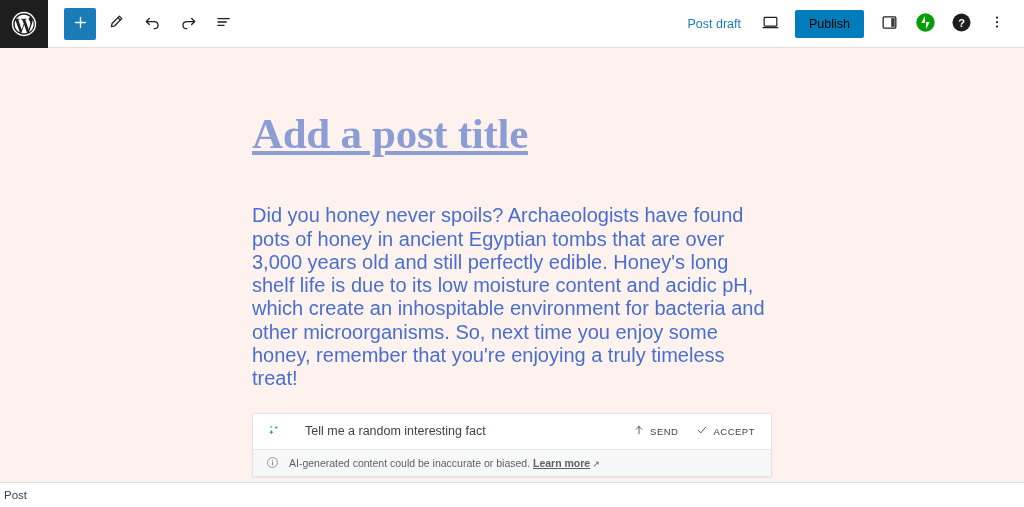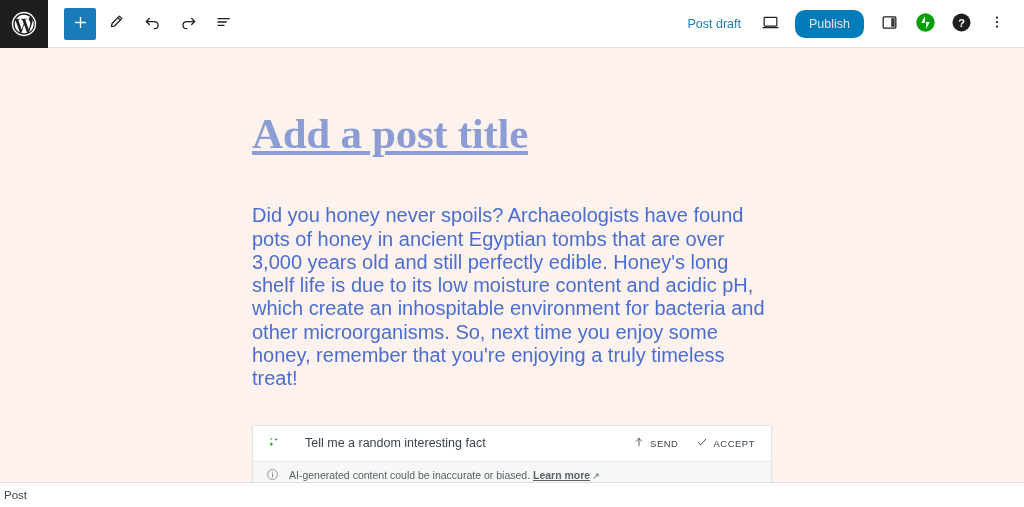--- a/index.html
+++ b/index.html
@@ -78,23 +78,23 @@
     background: none;
     border: none;
     cursor: pointer;
     padding: 6px 8px;
     font-family: "Liberation Sans", sans-serif;
     white-space: nowrap;
   }
 
   .publish-btn {
     background: #007cba;
-    color: #e5e5e5;
-    border: none;
-    border-radius: 10px;
+    color: #000000;
+    border: none;
+    border-radius: 2px;
     font-size: 12.5px;
     padding: 7px 14px;
     cursor: pointer;
     font-family: "Liberation Sans", sans-serif;
     margin: 0 4px;
     white-space: nowrap;
   }
 
   .icon-btn {
     width: 30px;
@@ -141,21 +141,21 @@
     margin-top: 47px;
     font-size: 20px;
     line-height: 23.3px;
     color: #4a6ed0;
     cursor: text;
     width: 522px;
   }
 
   
   .ai-block {
-    margin-top: 34px;
+    margin-top: 22px;
     width: 520px;
     background: #ffffff;
     border: 1px solid #e2e2e2;
     box-shadow: 0 1px 2px rgba(0,0,0,0.06);
     border-radius: 2px;
     overflow: hidden;
   }
 
   .ai-input-row {
     display: flex;

